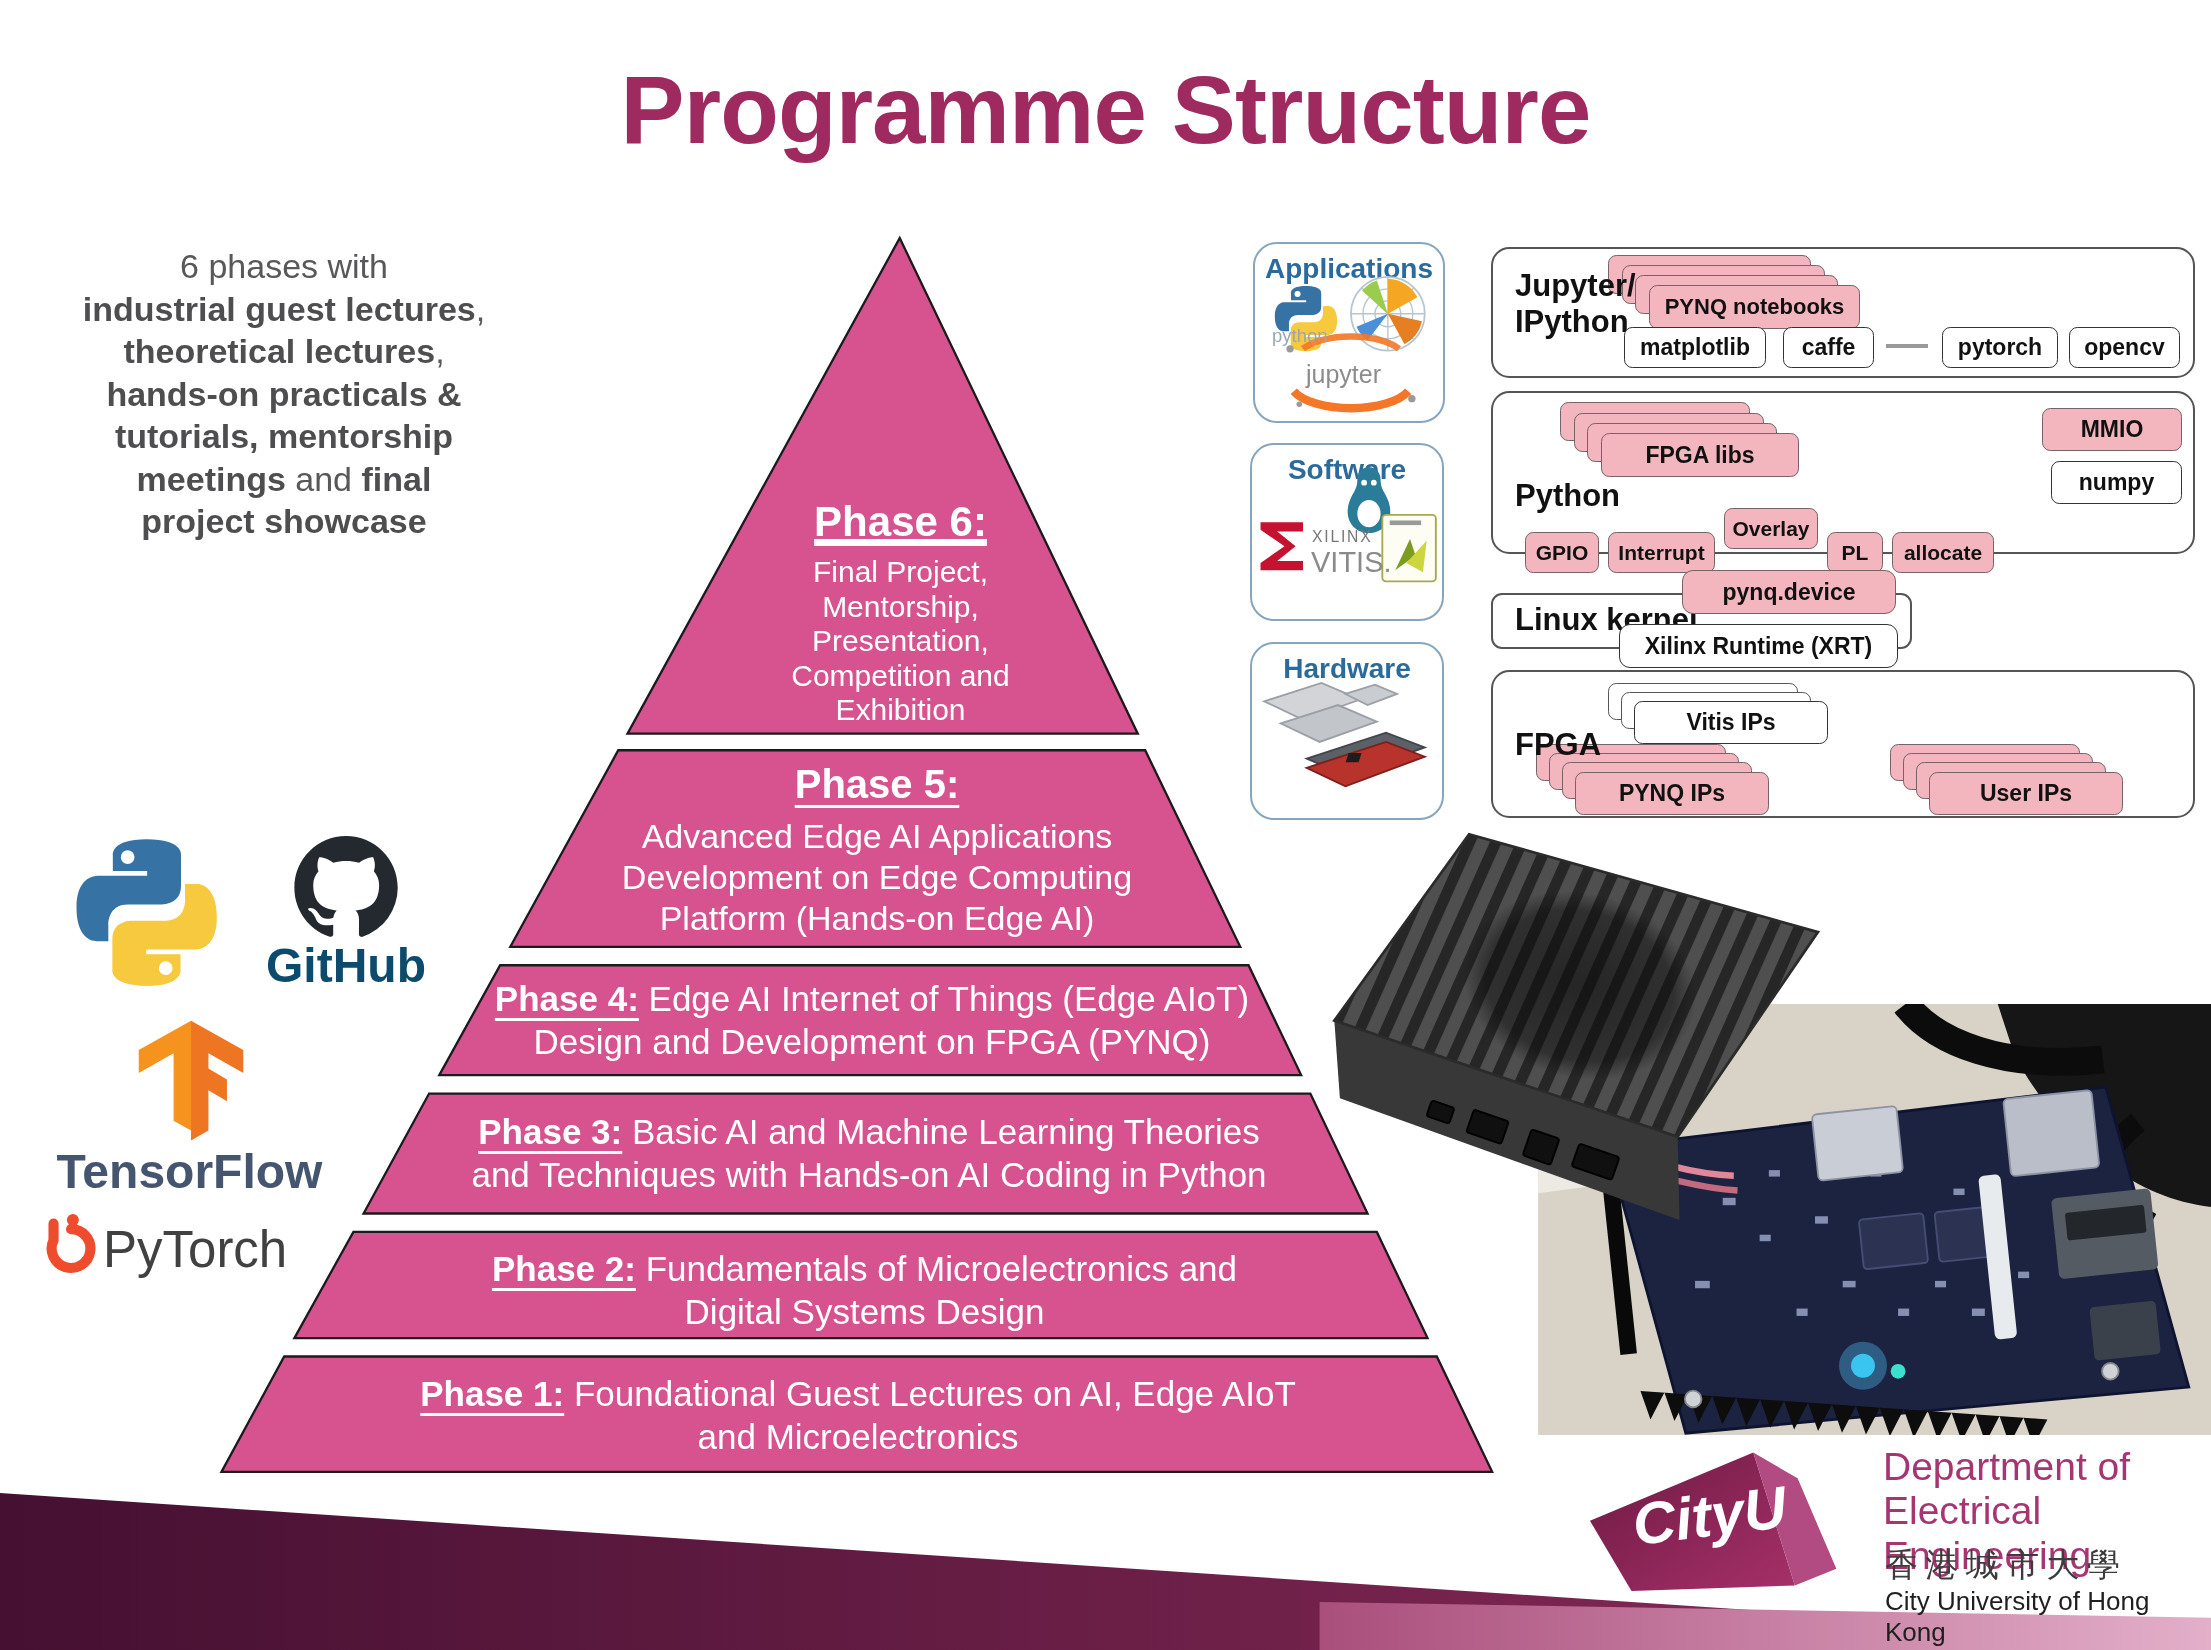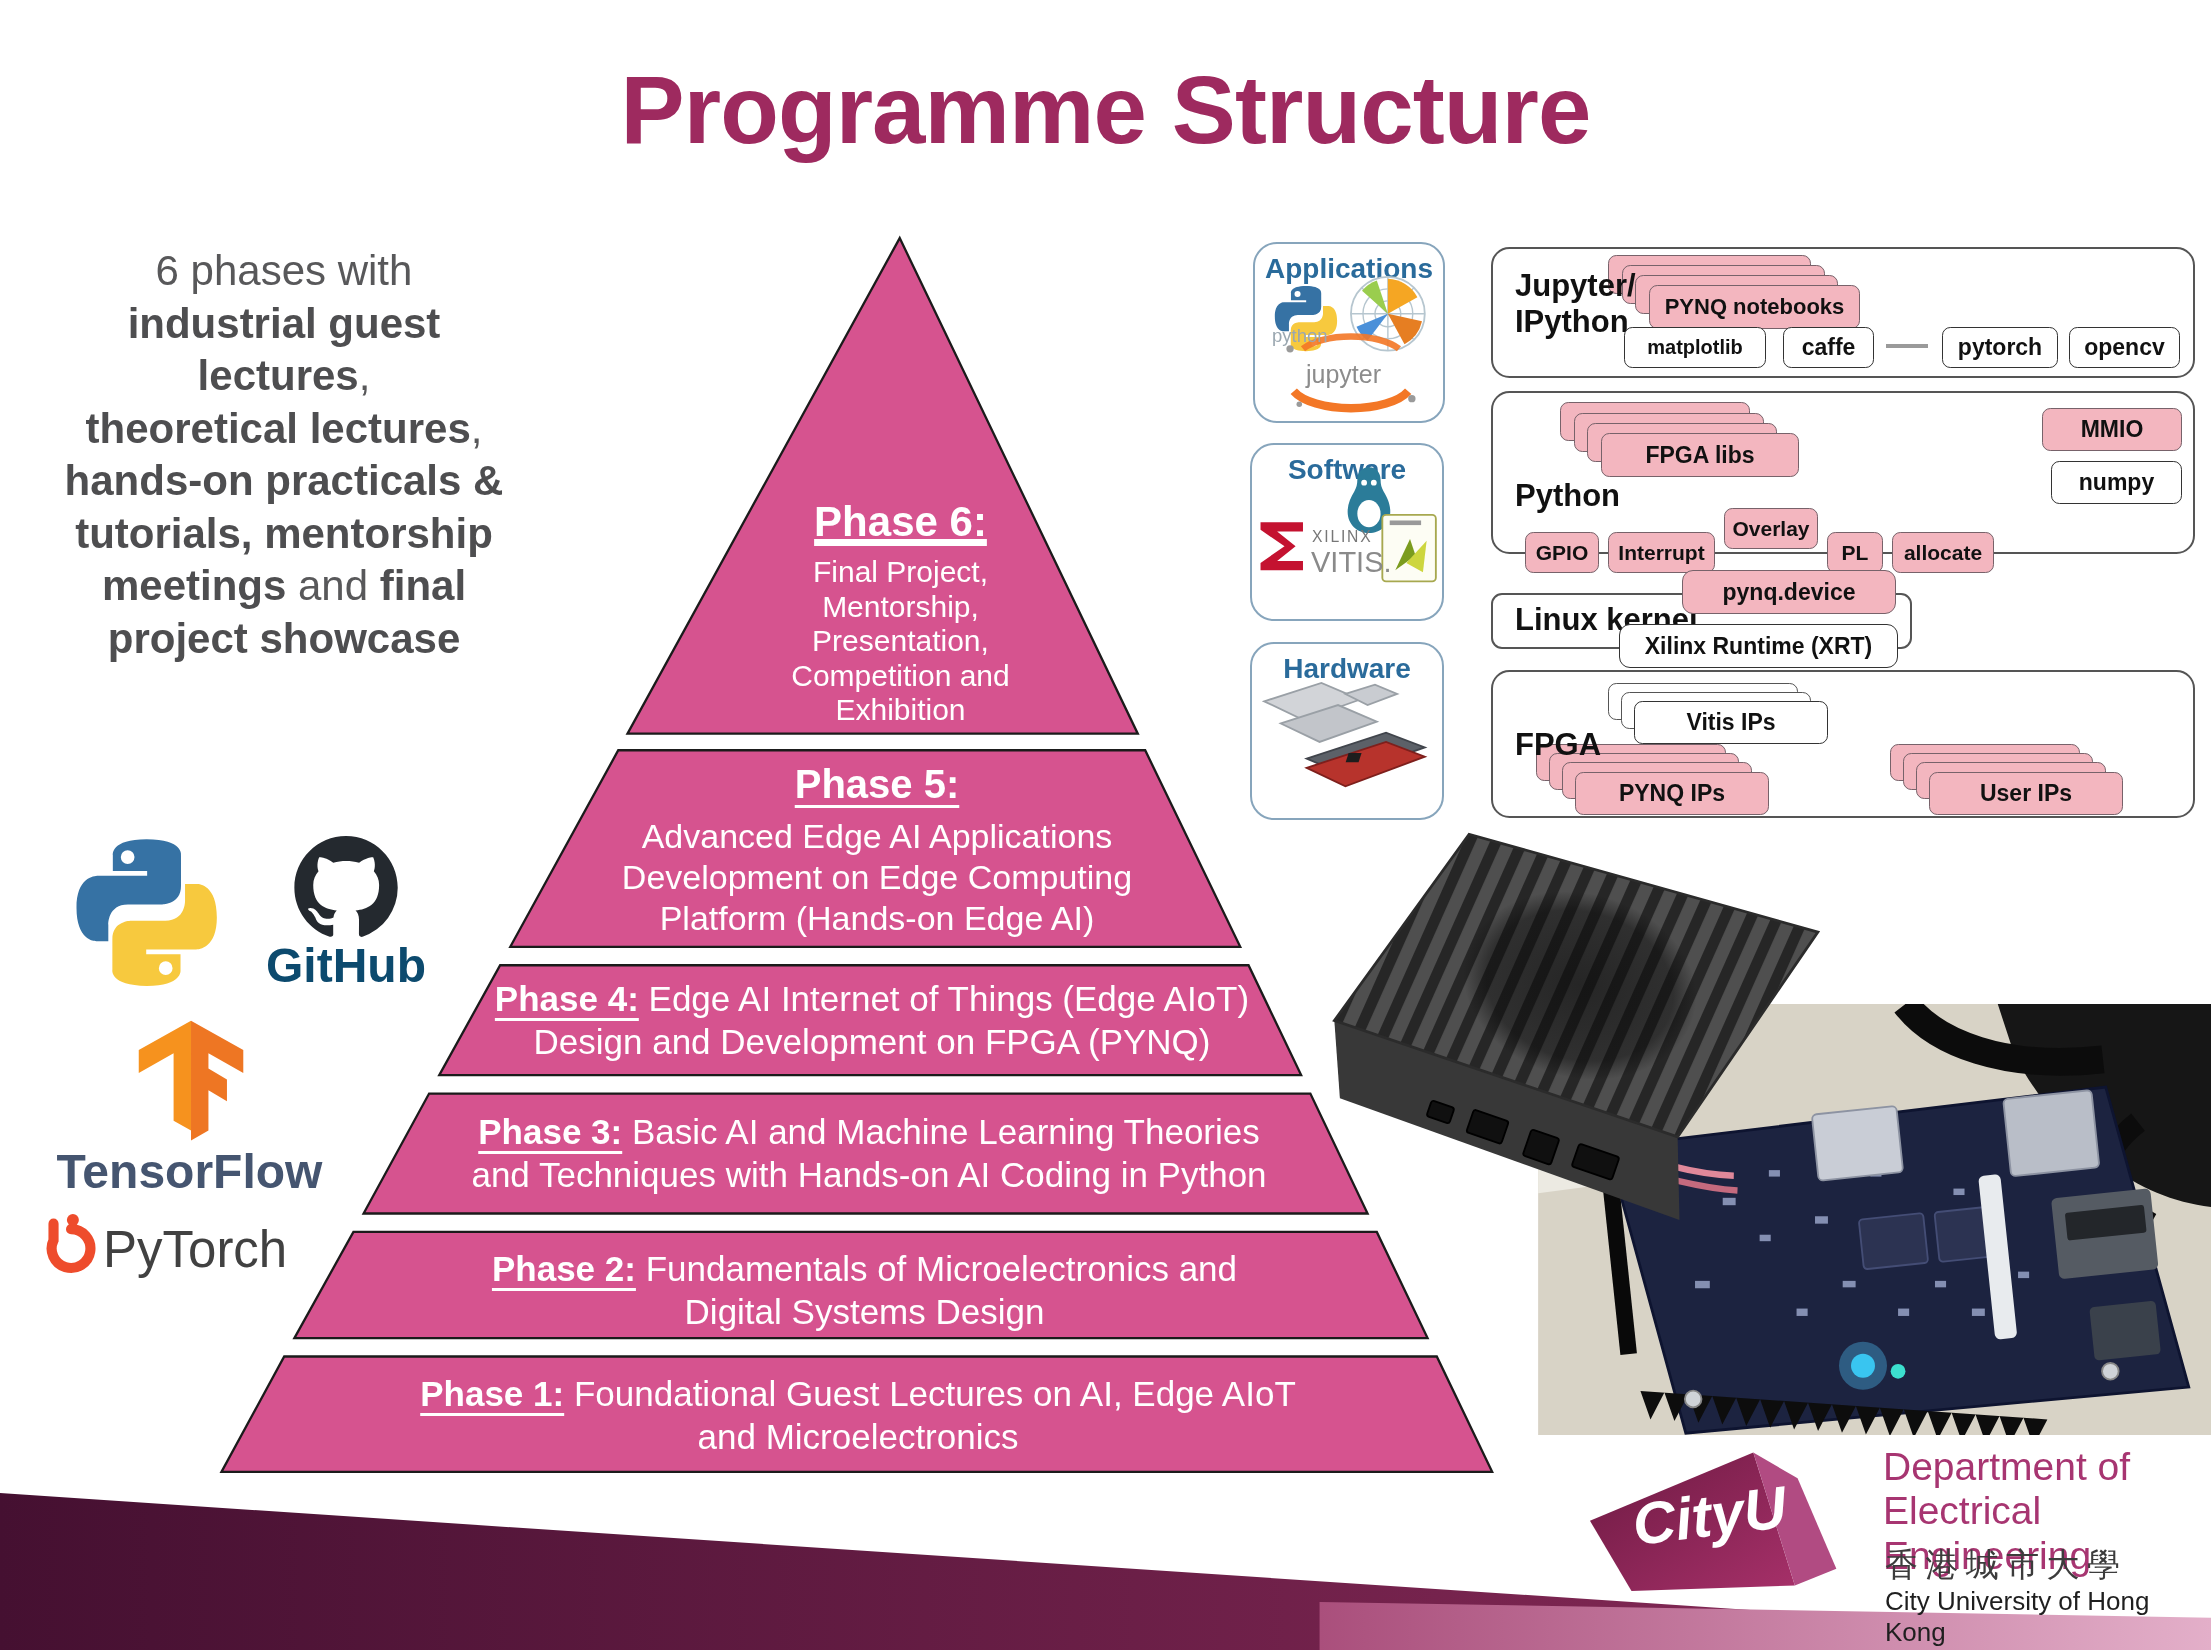--- a/index.html
+++ b/index.html
@@ -2,21 +2,21 @@
 <html style="--title-color: #9e2a5f; --pink: #d6538f; --box-pink: #f3b6bf; --wedge-dark-left: #451031; --wedge-dark-right: #8f2d5c; --wedge-light-left: #aa4f7c; --wedge-light-right: #e3afc9;font-size:14.8px"><head>
 <meta charset="utf-8">
 <style>
   html,body{margin:0;padding:0;background:#fff;}
   .slide{position:relative;width:2211px;height:1650px;background:#fff;overflow:hidden;
          font-family:"Liberation Sans",sans-serif;}
   h1.title{position:absolute;left:50%;top:55px;transform:translateX(-50%);margin:0;
            font-size:96px;font-weight:bold;letter-spacing:-0.9px;white-space:nowrap;
            color:var(--title-color,#9e2a5f);z-index:5;}
   .intro{position:absolute;left:44px;top:245px;width:480px;text-align:center;
-         font-size:42px;line-height:1.25;color:#58585a;z-index:5;}
+         font-size:34px;line-height:1.25;color:#58585a;z-index:5;}
   .intro .b{font-weight:bold;color:#4e4e50;}
   svg.layer{position:absolute;left:0;top:0;z-index:2;}
   .band{fill:var(--pink,#d6538f);stroke:#1b1b1b;stroke-width:2.5;}
   .bandtext{position:absolute;color:#fff;text-align:center;z-index:6;}
   .bandtext .phh{font-weight:bold;}
   .bandtext u{text-underline-offset:6.5px;text-decoration-thickness:2.8px;}
   .p6h{font-size:42px;font-weight:bold;margin-bottom:9.2px;text-decoration:underline;}
   .p6b{font-size:30px;line-height:1.15;}
   .p5h{font-size:40px;font-weight:bold;margin-bottom:9.2px;}
   .p5b{font-size:34px;line-height:1.2;}
@@ -227,21 +227,21 @@
 
   <div class="bigbox" style="left:1491px;top:247px;width:700px;height:127px;"></div>
   <div class="biglabel" style="left:1515px;top:268px;">
     <div>Jupyter/</div>
     <div>IPython</div>
   </div>
   <div class="ghost" style="left:1608px;top:255px;width:201px;height:37px;"></div>
   <div class="ghost" style="left:1622px;top:265px;width:201px;height:37px;"></div>
   <div class="ghost" style="left:1635px;top:275px;width:201px;height:37px;"></div>
   <div class="pbox" style="left:1649px;top:285px;width:209px;height:42px;font-size:22px;">PYNQ notebooks</div>
-  <div class="wbox" style="left:1624px;top:327px;width:140px;height:39px;font-size:20px;">matplotlib</div>
+  <div class="wbox" style="left:1624px;top:327px;width:140px;height:39px;font-size:23px;">matplotlib</div>
   <div class="wbox" style="left:1783px;top:327px;width:89px;height:39px;font-size:23px;">caffe</div>
   <div class="dash" style="left:1886px;top:344px;width:42px;height:3.7px;"></div>
   <div class="wbox" style="left:1942px;top:327px;width:114px;height:39px;font-size:23px;">pytorch</div>
   <div class="wbox" style="left:2069px;top:327px;width:109px;height:39px;font-size:23px;">opencv</div>
 
   <div class="bigbox" style="left:1491px;top:391px;width:700px;height:159px;"></div>
   <div class="biglabel" style="left:1515px;top:478px;">Python</div>
   <div class="ghost" style="left:1560px;top:402px;width:188px;height:37px;"></div>
   <div class="ghost" style="left:1574px;top:413px;width:188px;height:37px;"></div>
   <div class="ghost" style="left:1587px;top:423px;width:188px;height:37px;"></div>

